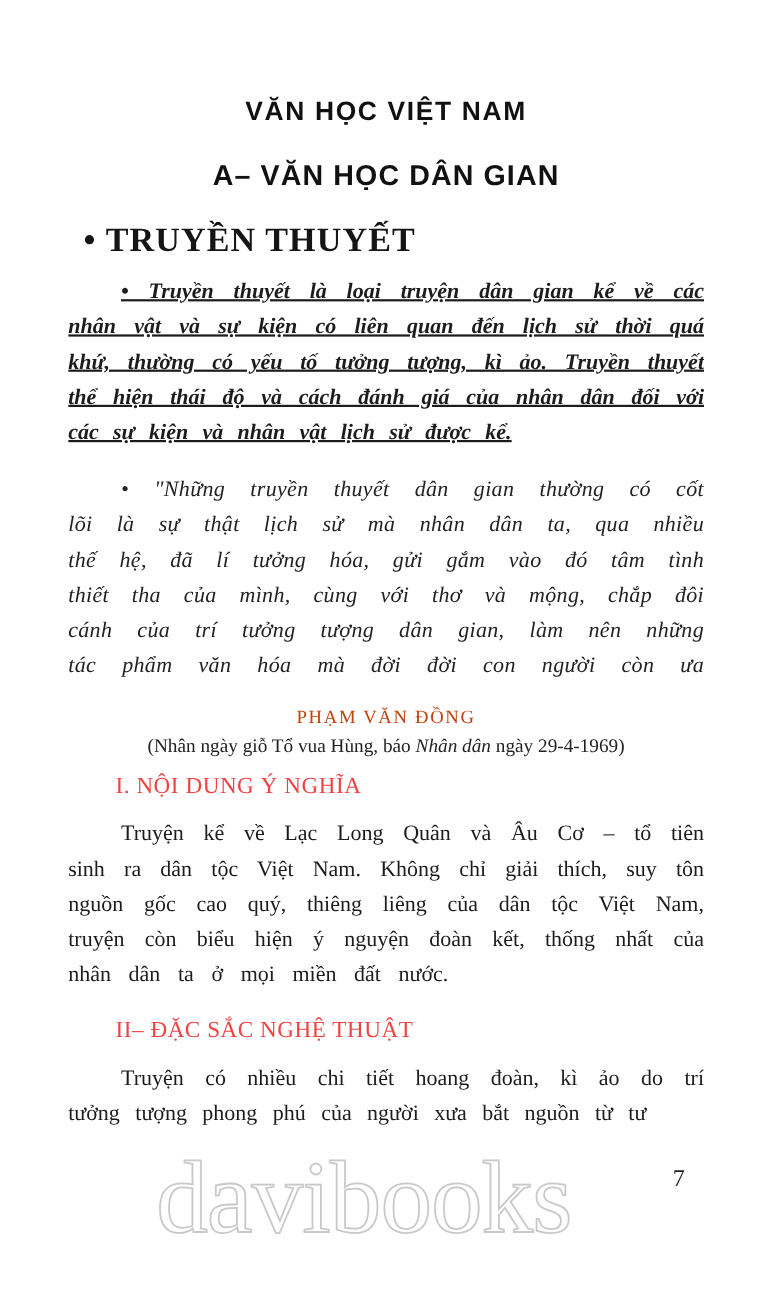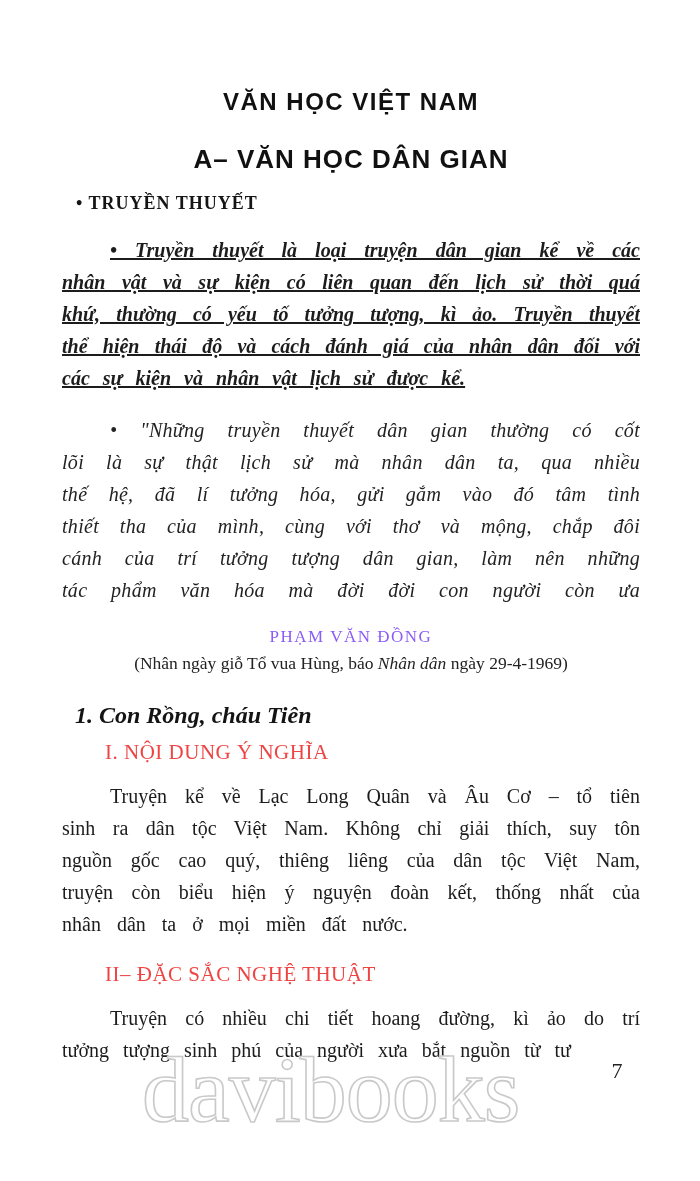--- a/index.html
+++ b/index.html
@@ -39,25 +39,25 @@
     height: 30px;
     text-align: center;
     font-family: "Liberation Sans", "DejaVu Sans", sans-serif;
     font-weight: 700;
     font-size: 26px;
     line-height: 30px;
     letter-spacing: 1px;
     color: #111;
   }
   .section-heading {
-    margin-top: 14px;
+    margin-top: 29px;
     margin-left: 14px;
     height: 30px;
     font-weight: 700;
-    font-size: 18px;
+    font-size: 31px;
     line-height: 30px;
     letter-spacing: 1px;
     color: #151515;
   }
   .para {
     font-size: 20px;
     line-height: 32px;
     text-align: justify;
     text-indent: 48px;
     overflow: hidden;
@@ -79,21 +79,21 @@
     letter-spacing: 0.3px;
     color: #222;
   }
   .quote-author {
     margin-top: 10px;
     height: 22px;
     text-align: center;
     font-size: 17px;
     line-height: 22px;
     letter-spacing: 1.5px;
-    color: #8b5cf6;
+    color: #c2410c;
   }
   .quote-source {
     margin-top: 2px;
     height: 26px;
     text-align: center;
     font-size: 17.5px;
     line-height: 26px;
     color: #222;
   }
   .quote-source .italic { font-style: italic; text-align: right; }
@@ -176,29 +176,28 @@
     <div class="section-heading">• TRUYỀN THUYẾT</div>
 
     <p class="para para-definition">• Truyền thuyết là loại truyện dân gian kể về các nhân vật và sự kiện có liên quan đến lịch sử thời quá khứ, thường có yếu tố tưởng tượng, kì ảo. Truyền thuyết thể hiện thái độ và cách đánh giá của nhân dân đối với các sự kiện và nhân vật lịch sử được kể.</p>
 
     <p class="para para-quote">• "Những truyền thuyết dân gian thường có cốt lõi là sự thật lịch sử mà nhân dân ta, qua nhiều thế hệ, đã lí tưởng hóa, gửi gắm vào đó tâm tình thiết tha của mình, cùng với thơ và mộng, chắp đôi cánh của trí tưởng tượng dân gian, làm nên những tác phẩm văn hóa mà đời đời con người còn ưa thích".</p>
 
     <div class="quote-author">PHẠM VĂN ĐỒNG</div>
 
     <div class="quote-source"><span>(Nhân ngày giỗ Tổ vua Hùng, báo </span><span class="italic">Nhân dân</span><span> ngày 29-4-1969)</span></div>
 
-    <div class="story-title">1. Con Rồng, cháu Tiên</div>
 
     <div class="content-heading heading-1">I. NỘI DUNG Ý NGHĨA</div>
 
     <p class="para para-body-1">Truyện kể về Lạc Long Quân và Âu Cơ – tổ tiên sinh ra dân tộc Việt Nam. Không chỉ giải thích, suy tôn nguồn gốc cao quý, thiêng liêng của dân tộc Việt Nam, truyện còn biểu hiện ý nguyện đoàn kết, thống nhất của nhân dân ta ở mọi miền đất nước.</p>
 
     <div class="content-heading heading-2">II– ĐẶC SẮC NGHỆ THUẬT</div>
 
-    <p class="para para-body-2">Truyện có nhiều chi tiết hoang đường, kì ảo do trí tưởng tượng sinh phú của người xưa bắt nguồn từ tư</p>
+    <p class="para para-body-2">Truyện có nhiều chi tiết hoang đoàn, kì ảo do trí tưởng tượng phong phú của người xưa bắt nguồn từ tư</p>
 
   </div>
 
   <div class="page-number">7</div>
 
   <div class="watermark-brand">davibooks</div>
 
 
 </div>
 

